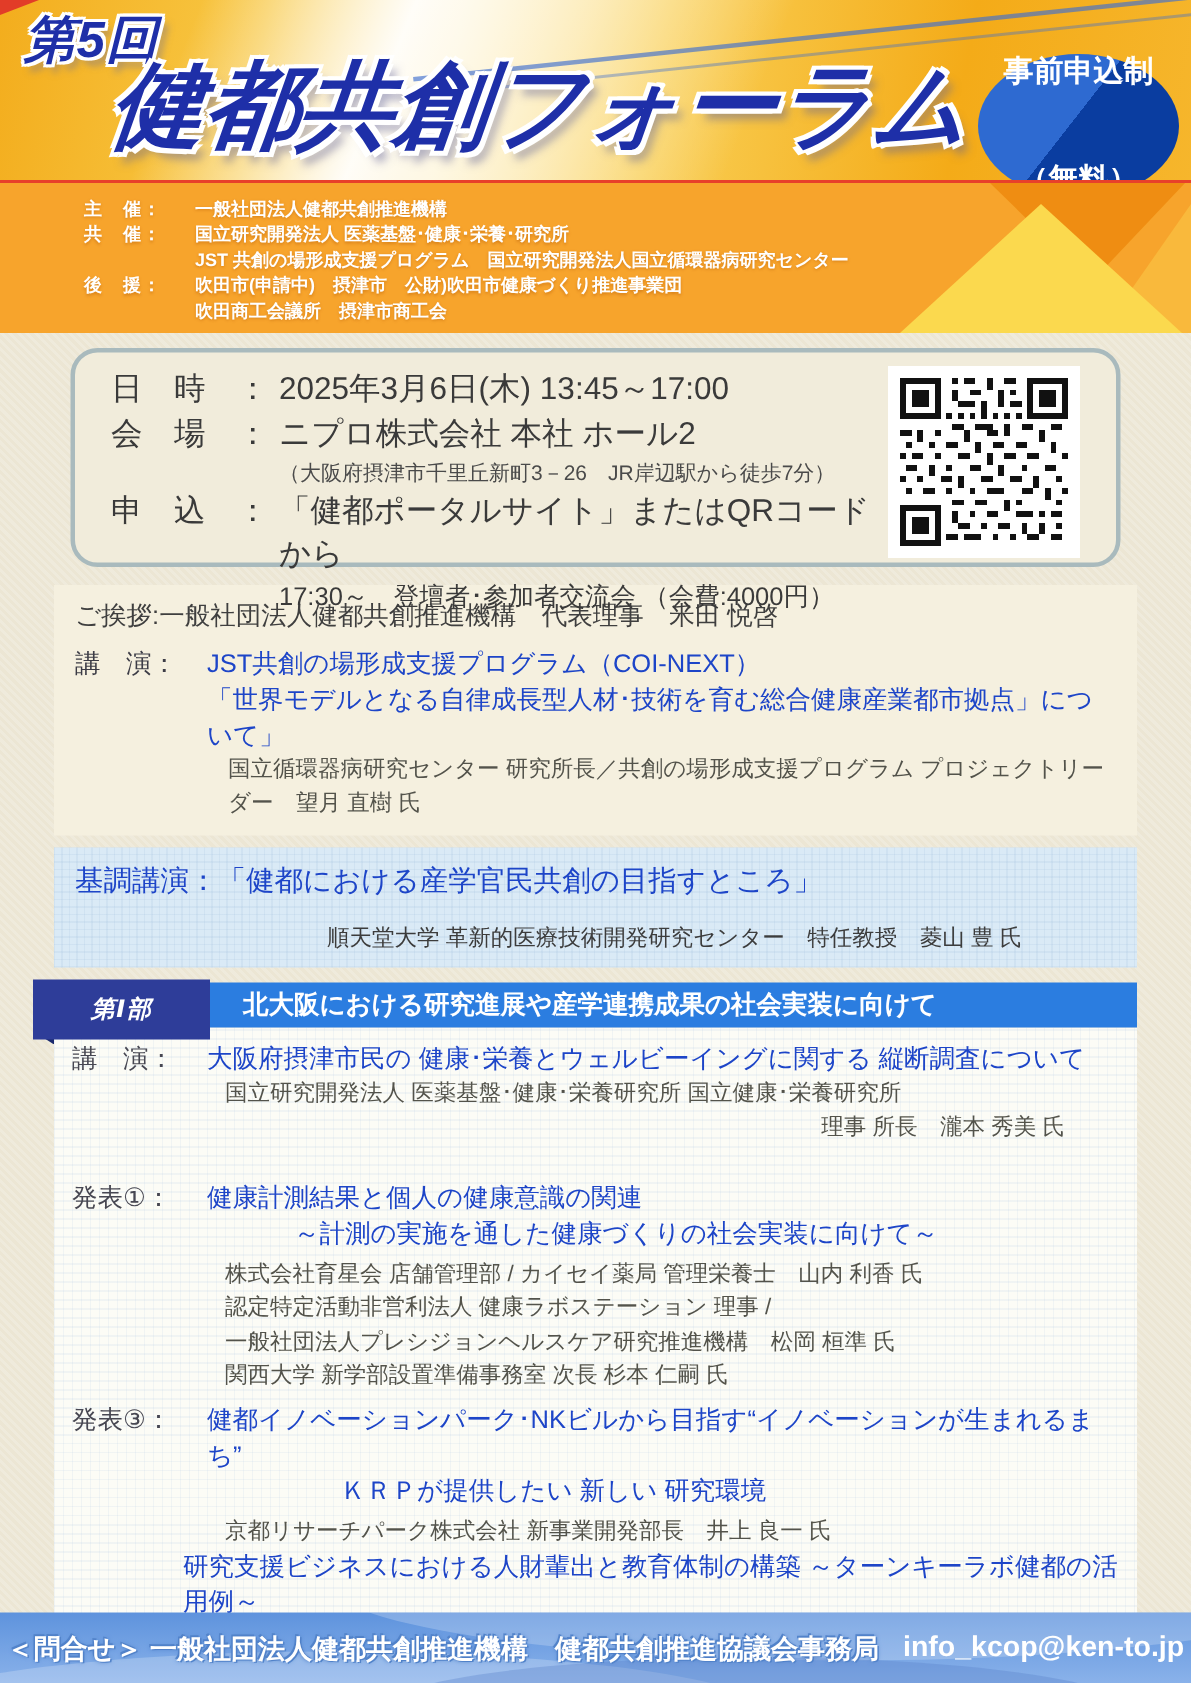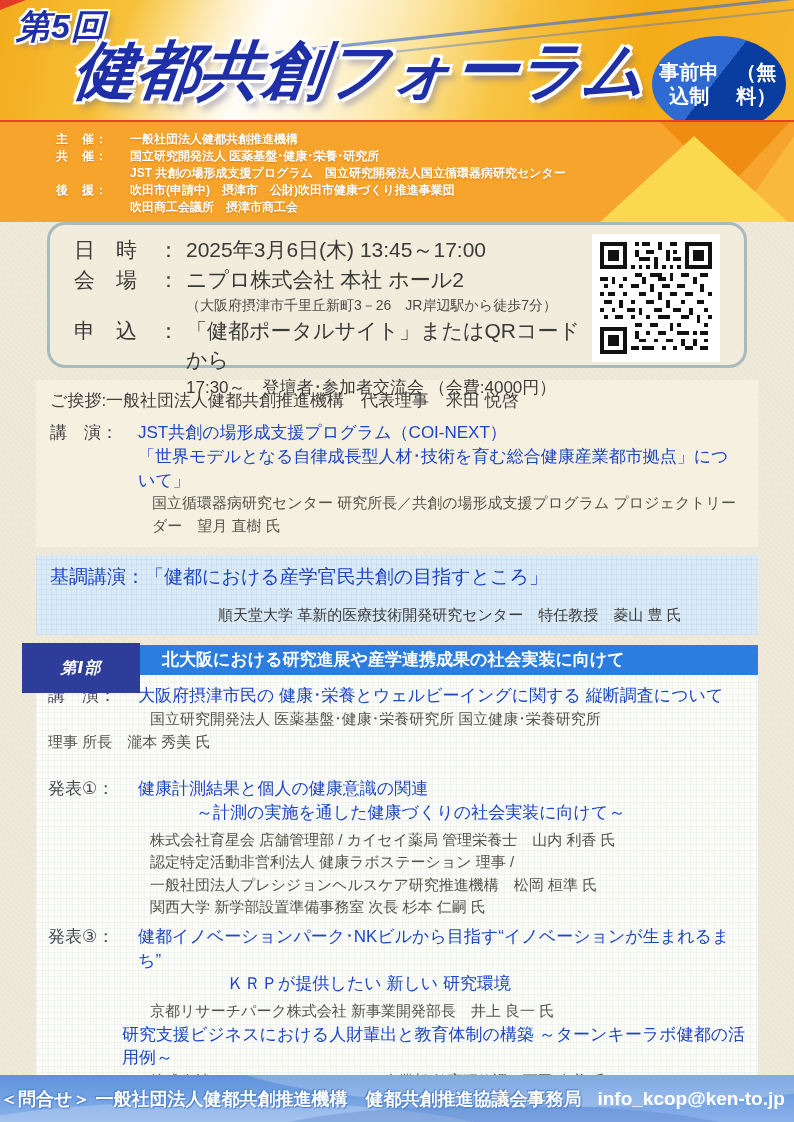--- a/index.html
+++ b/index.html
@@ -36,37 +36,37 @@
     text-shadow:-2px 0 #fff,2px 0 #fff,0 -2px #fff,0 2px #fff,-3px -3px #fff,3px 3px #fff,-3px 3px #fff,3px -3px #fff,6px 7px 6px rgba(100,100,150,.5);
   }
   .title-reflection {
     position:absolute; left:74px; top:118px; z-index:2; white-space:nowrap;
     font-size:63px; font-weight:bold; font-style:italic; transform:skewX(-6deg) scaleY(-1);
     color:#1e2fa8; opacity:.16; filter:blur(1px);
   }
   .badge {
     position:absolute; right:8px; top:36px; z-index:6; width:134px; height:96px; border-radius:50%;
     background:linear-gradient(128deg,#2e6ad1 47%,#0a3da0 47%);
-    display:flex; align-items:center; justify-content:space-between;
+    display:flex; flex-direction:column; align-items:center; justify-content:space-between;
     color:#fff; font-weight:bold; font-size:20px; line-height:1.2; text-align:center;
   }
   .red-line { height:2px; background:#e8402a; }
 
   
   .org-band { position:relative; height:100px; background:#f7a42c; overflow:hidden; color:#fff; }
   .tri-dark   { position:absolute; right:4px; top:0; width:130px; height:66px; background:#ef8d12; clip-path:polygon(0 0,100% 0,52% 100%); }
   .tri-yellow { position:absolute; right:6px; bottom:0; width:188px; height:86px; background:#fbd94e; clip-path:polygon(50% 0,100% 100%,0 100%); }
   .tri-light  { position:absolute; right:0; bottom:0; width:60px; height:86px; background:#f9b93c; clip-path:polygon(100% 0,100% 100%,0 100%); }
   .org-rows { position:absolute; left:56px; top:9px; z-index:2; }
   .org-row { display:flex; font-size:12px; line-height:1.42; text-shadow:0 1px 2px rgba(175,85,0,.45); }
   .org-label { font-weight:bold; width:74px; flex:none; letter-spacing:1px; }
   .org-lines div { font-weight:bold; }
 
   
-  .main-area { }
+  .main-area { padding-top:10px; }
   .event-box {
     position:relative; width:700px; height:146px; margin:0 auto;
     border:3px solid #a9babd; border-radius:18px; background:#f1ecdb;
     padding:10px 152px 8px 24px;
   }
   .ev-row { display:flex; font-size:21px; color:#3a3a3a; line-height:1.42; }
   .ev-label { width:112px; flex:none; }
   .ev-note  { font-size:14px; color:#4a4a4a; padding-left:112px; line-height:1.5; }
   .ev-note2 { font-size:17px; color:#3a3a3a; padding-left:112px; line-height:1.55; }
   .qr { position:absolute; right:24px; top:9px; width:128px; height:128px; background:#fff; display:flex; align-items:center; justify-content:center; }
@@ -81,46 +81,46 @@
   .lec-speaker { color:#53534b; font-size:15px; line-height:1.5; padding-left:14px; }
 
   .keynote-panel { background:#daeaf6; margin-top:8px; padding:9px 14px 10px;
     background-image:repeating-linear-gradient(0deg, rgba(160,190,220,.18) 0 1px, transparent 1px 5px),
                      repeating-linear-gradient(90deg, rgba(160,190,220,.18) 0 1px, transparent 1px 5px); }
   .kn-title { color:#1d45c8; font-size:19px; }
   .kn-speaker { color:#3c3c3c; font-size:15px; padding-left:168px; margin-top:16px; }
 
   .part-header { position:relative; margin:10px 0 0 36px; width:722px; height:30px; background:#2b7de0; }
   .part-tag {
-    position:absolute; left:-14px; top:-2px; width:118px; height:50px; background:#2e3d99; z-index:2;
+    position:absolute; left:-14px; top:-2px; width:118px; height:40px; background:#2e3d99; z-index:2;
     color:#fff; font-style:italic; font-weight:bold; font-size:16px;
     display:flex; align-items:center; justify-content:center; letter-spacing:1px;
   }
   .part-fold { position:absolute; left:-14px; top:32px; width:14px; height:9px; background:#1b2a6e; clip-path:polygon(0 0,100% 0,100% 100%); z-index:1; }
   .part-title { color:#fff; font-weight:bold; font-size:17px; line-height:30px; padding-left:126px; }
 
   .program-panel {
     background:#fcfcf6; margin-left:36px; width:722px; padding:8px 12px 10px;
     background-image:repeating-linear-gradient(0deg, rgba(170,195,225,.14) 0 1px, transparent 1px 6px),
                      repeating-linear-gradient(90deg, rgba(170,195,225,.14) 0 1px, transparent 1px 6px);
   }
   .p-row { display:flex; margin-top:1px; }
   .p-label { width:90px; min-width:90px; color:#474752; font-size:17px; line-height:1.4; }
   .p-title { color:#1d45c8; font-size:17px; line-height:1.4; }
   .p-sub   { color:#53534b; font-size:15px; line-height:1.5; }
   .ind1 { padding-left:102px; }
   .ind2 { padding-left:148px; }
-  .alr  { padding-right:36px; }
+  .alr  { text-align:right; padding-right:36px; }
   .alr2 { text-align:center; padding-right:56px; }
 
   
   .footer {
     position:absolute; left:0; bottom:0; width:794px; height:47px; overflow:hidden;
     background:linear-gradient(#5e93dd,#8ab2ea);
-    display:flex; align-items:center; gap:16px;
+    display:flex; align-items:center; justify-content:center; gap:16px;
   }
   .wave { position:absolute; border-radius:50%; background:rgba(255,255,255,.22); }
   .wave.w1 { width:600px; height:90px; left:-80px; top:26px; }
   .wave.w2 { width:700px; height:110px; right:-120px; top:-78px; }
   .wave.w3 { width:500px; height:70px; right:40px; top:30px; background:rgba(90,130,200,.35); }
   .footer-contact { position:relative; z-index:2; color:#fff; font-size:18px; font-weight:bold;
     text-shadow:0 0 3px #4a7bc4,1px 1px 0 #5586cc,-1px -1px 0 #5586cc; }
   .footer-email { position:relative; z-index:2; color:#fff; font-size:19px; font-weight:bold; }
 </style>
 </head>

